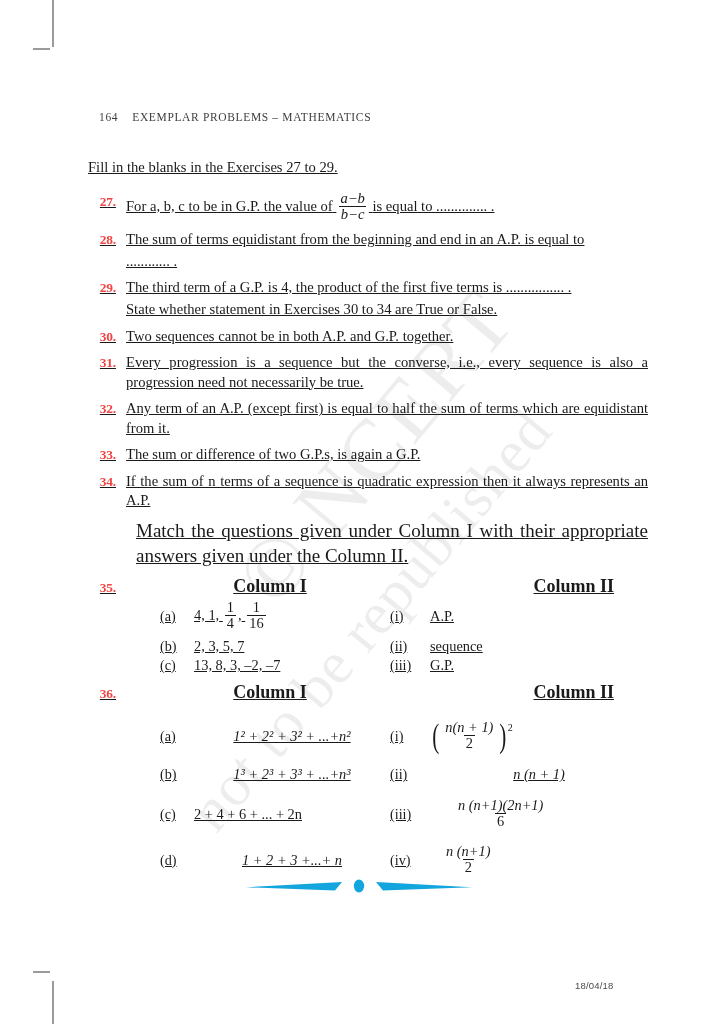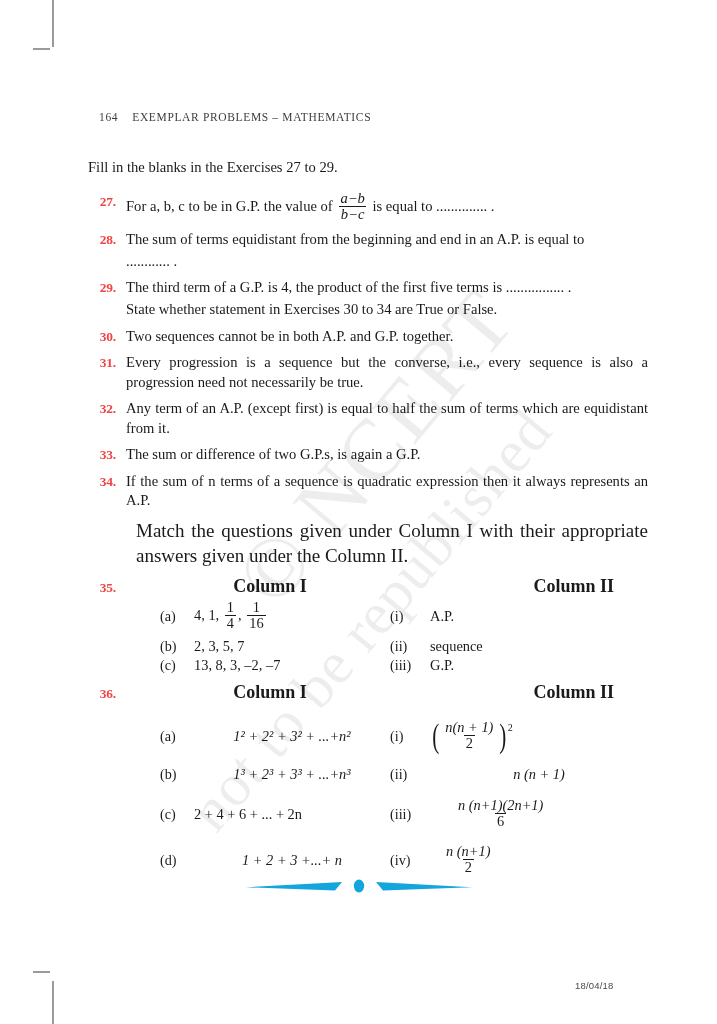--- a/index.html
+++ b/index.html
@@ -75,20 +75,21 @@
     color: #3d3d3d;
     white-space: nowrap;
   }
   .running-head .folio { margin-right: 14px; }
 
   .body-area {
     position: absolute;
     left: 88px;
     top: 158px;
     width: 560px;
+    text-decoration: underline;
   }
 
   .lead-line {
     font-size: 14.6px;
     line-height: 1.35;
     margin-bottom: 14px;
   }
 
   
   .item {

